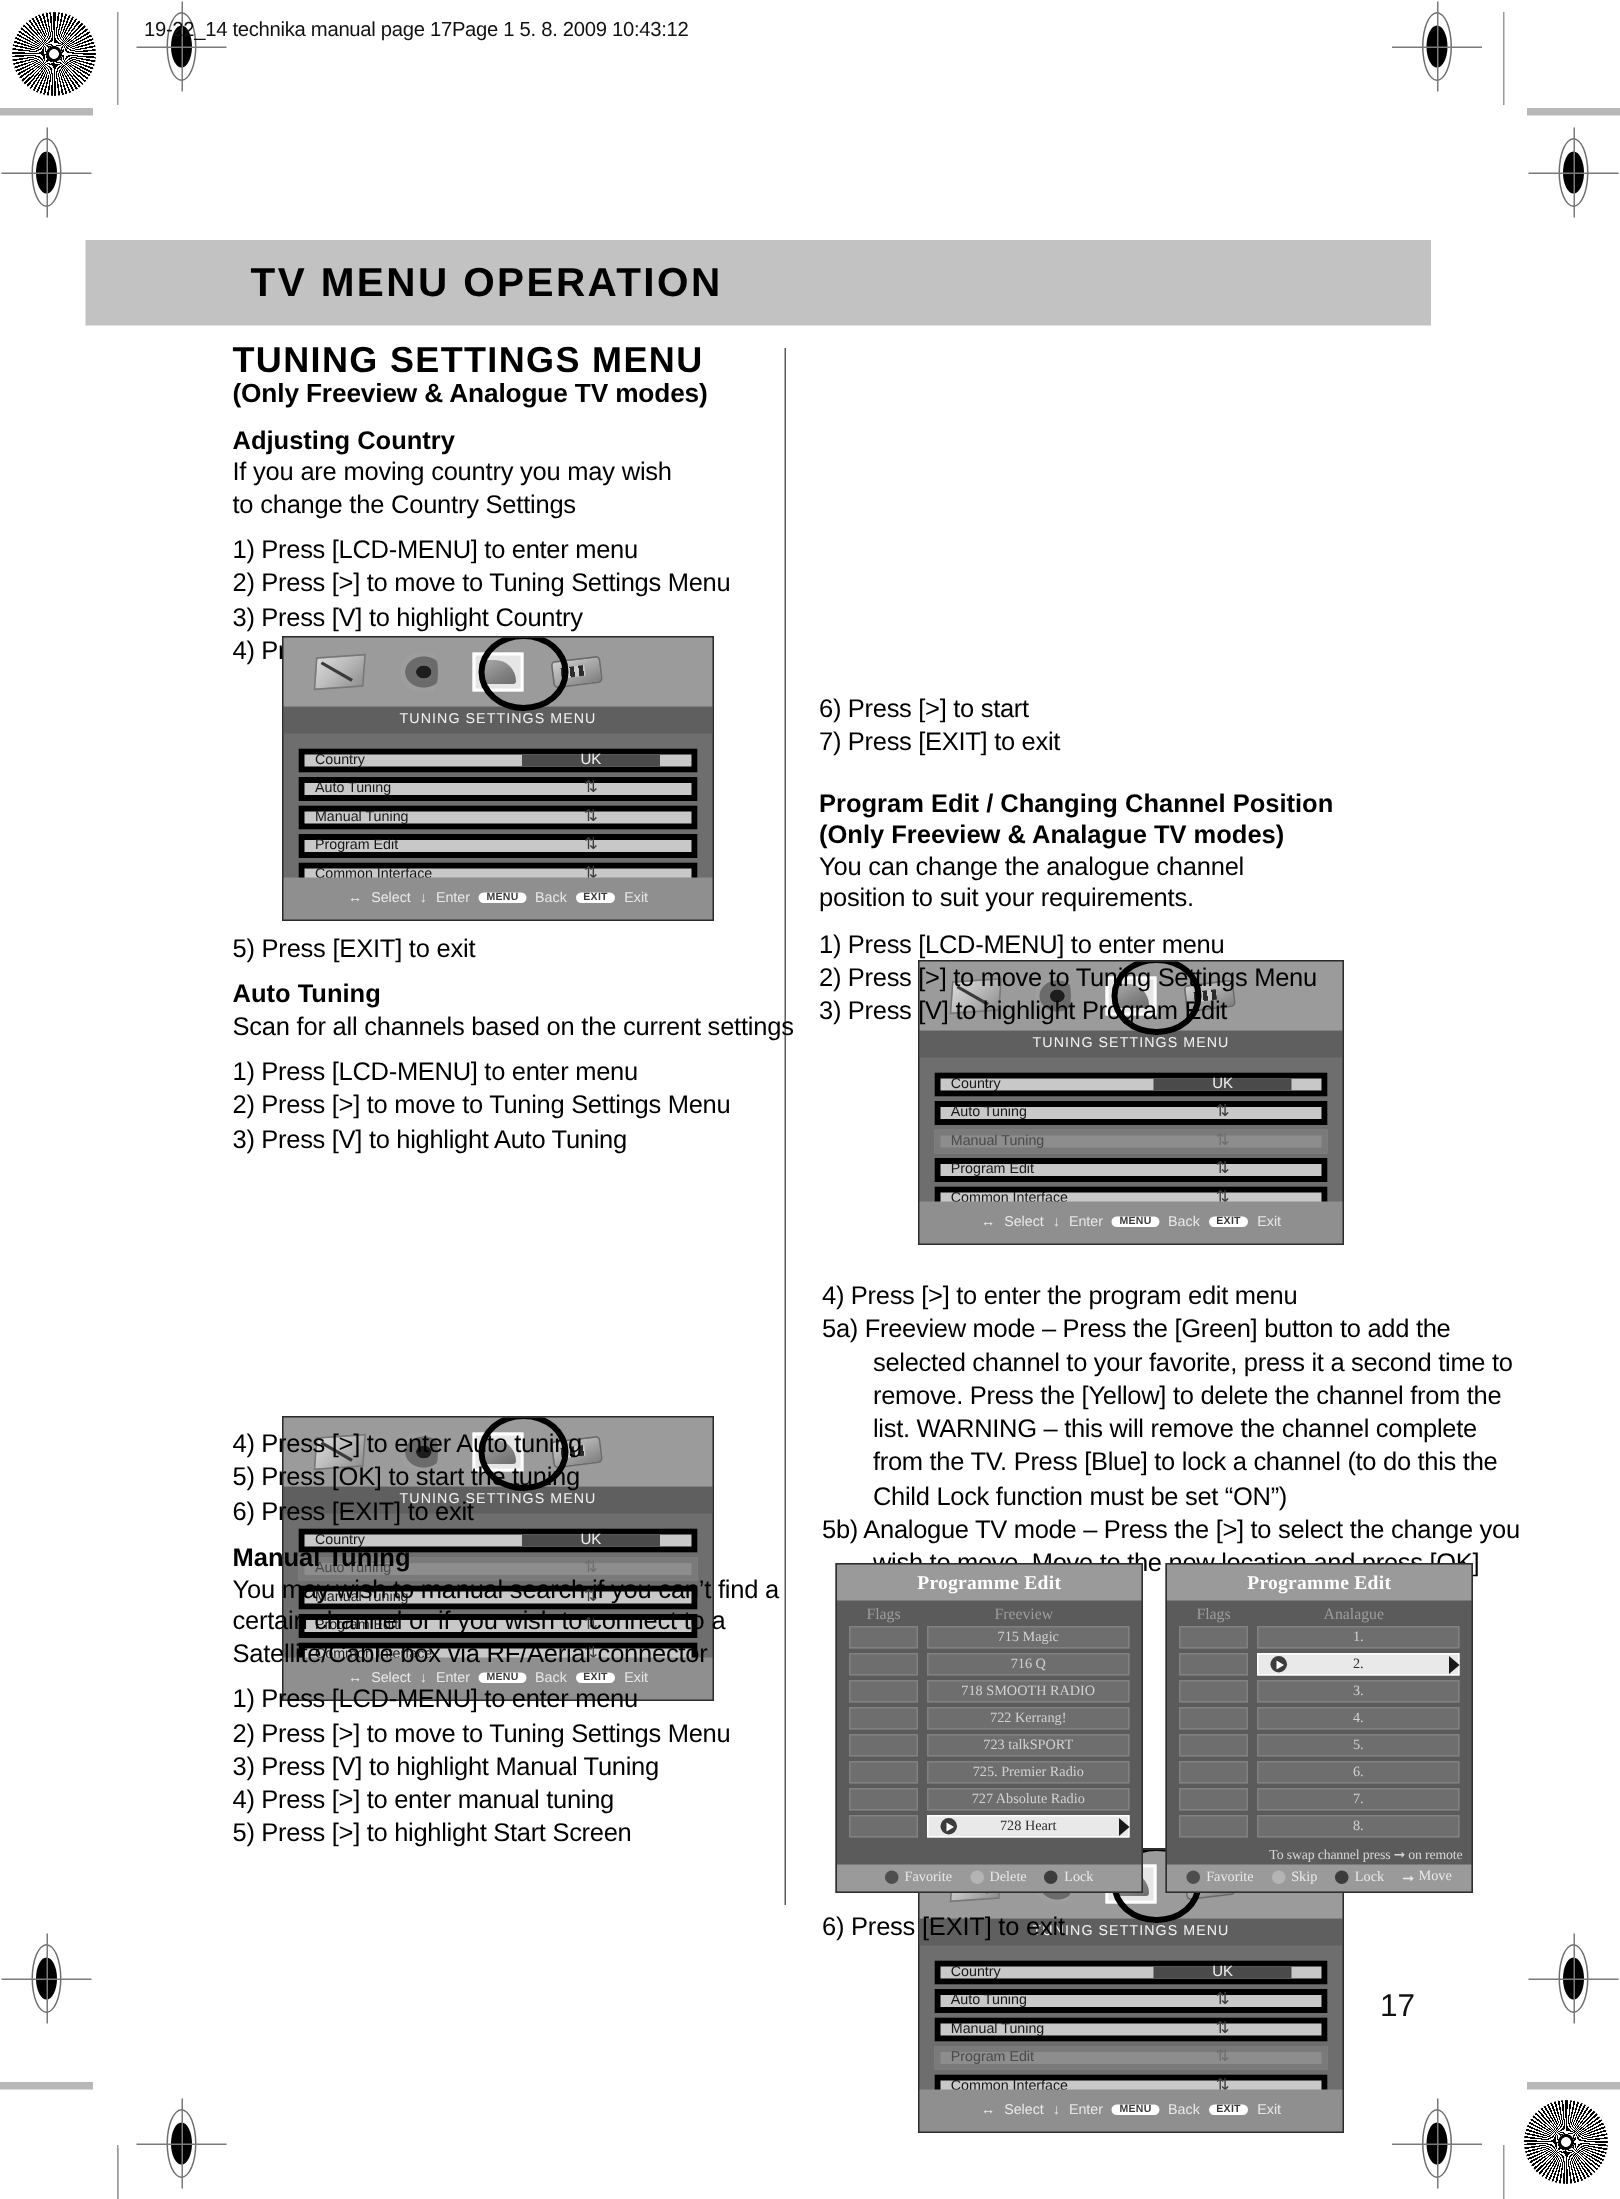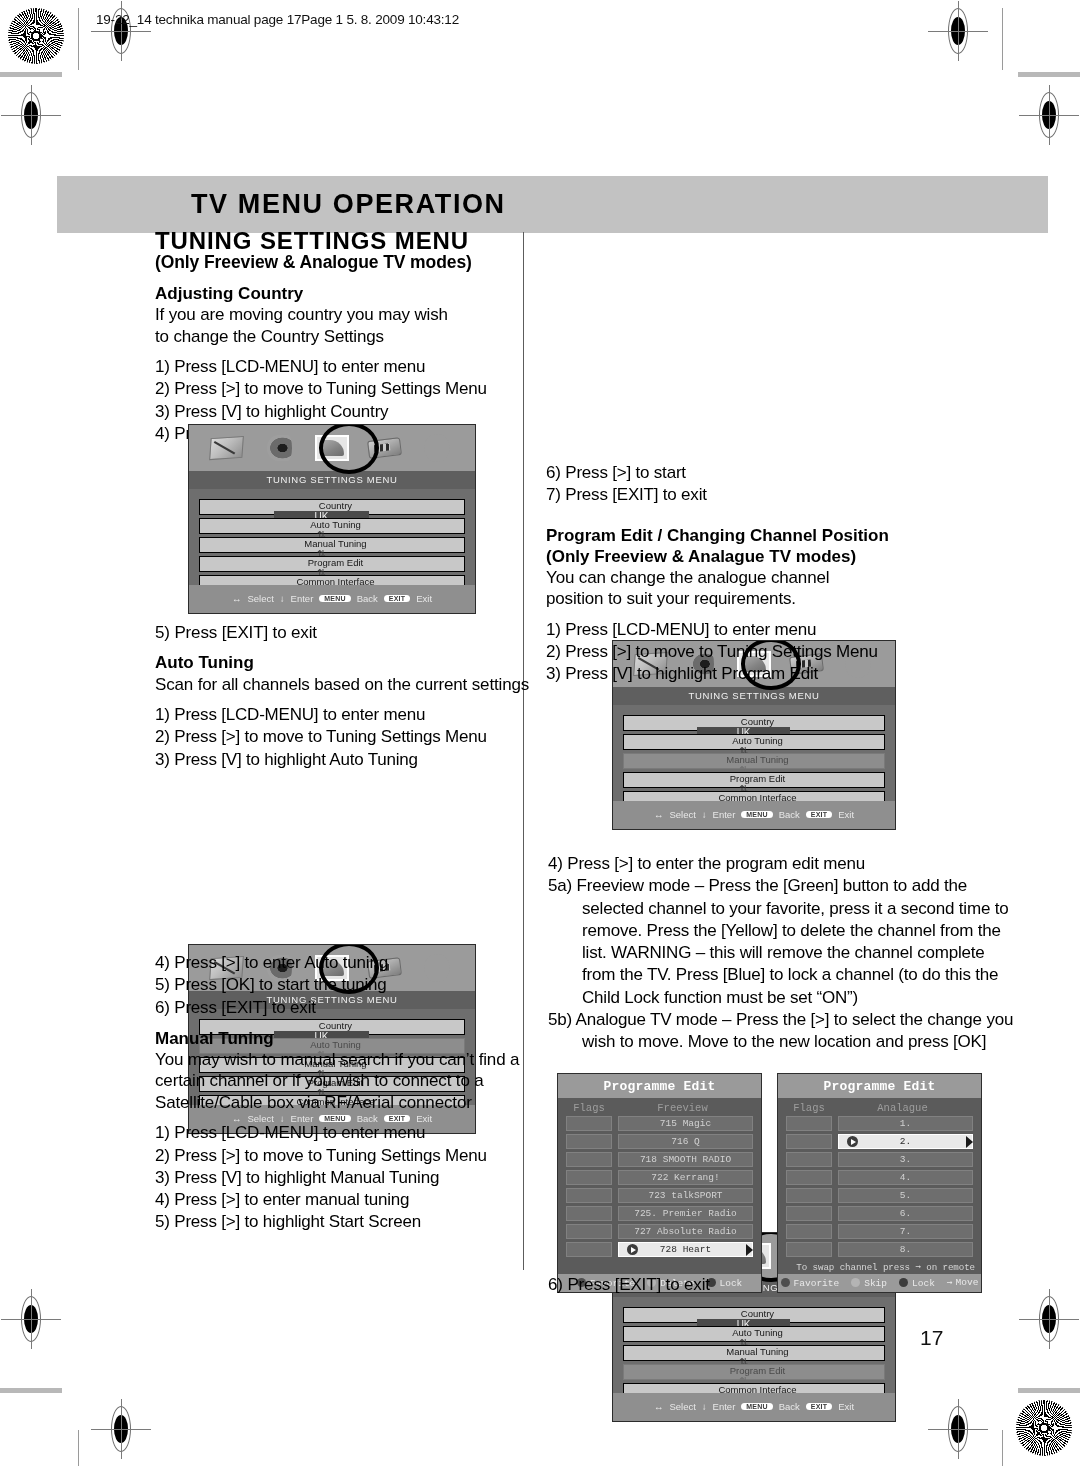--- a/index.html
+++ b/index.html
@@ -73,27 +73,26 @@
     letter-spacing: -0.2px;
     font-family: "Liberation Sans", sans-serif;
     white-space: nowrap;
     color: #111;
   }
 
   
   .title-band {
     position: absolute;
     left: 57px;
-    top: 176px;
-    width: 967px;
+    top: 160px;
+    width: 897px;
     height: 57px;
     background: #c2c2c2;
     display: flex;
     align-items: center;
-    padding-left: 24px;
   }
   .title-band h1 {
     margin: 0 0 0 110px;
     font-size: 27px;
     font-weight: bold;
     letter-spacing: 1.6px;
     font-family: "Liberation Sans", sans-serif;
   }
 
   
@@ -264,26 +263,25 @@
   }
   .osd-rows {
     padding: 3.5% 3.5% 0 3.5%;
   }
   .osd-row {
     display: flex;
     align-items: center;
     height: 16px;
     margin-bottom: 3px;
     background: #c8c8c8;
-    border: 1px solid #000000;
+    border: 4px solid #000000;
     box-sizing: border-box;
     color: #171717;
     font-size: 9.5px;
     position: relative;
-    flex-direction: column;
   }
   .osd-row .lbl { padding-left: 7px; flex: 1; }
   .osd-row .val {
     width: 36%;
     height: 100%;
     background: #4a4a4a;
     color: #f0f0f0;
     display: flex;
     align-items: center;
     justify-content: center;
@@ -327,23 +325,22 @@
     font-weight: bold;
     letter-spacing: 0.2px;
   }
 
   
   .pe {
     position: absolute;
     background: #5b5b5b;
     border: 1px solid #2e2e2e;
     box-sizing: border-box;
-    font-family: Liberation Mono, monospace;
+    font-family: Liberation Serif, serif;
     overflow: hidden;
-    margin-top: 31px;
   }
   .pe-title {
     height: 24px;
     background: #9a9a9a;
     color: #ffffff;
     font-weight: bold;
     font-size: 13px;
     display: flex;
     align-items: center;
     justify-content: center;

